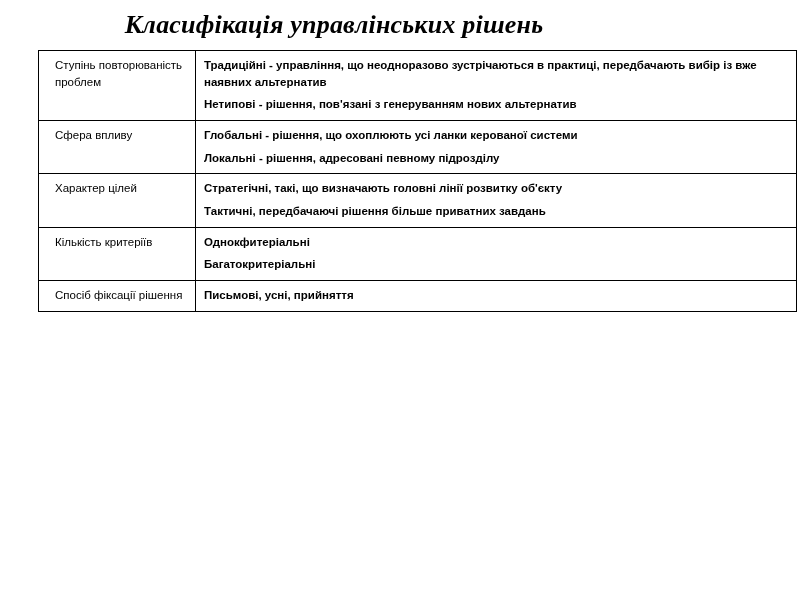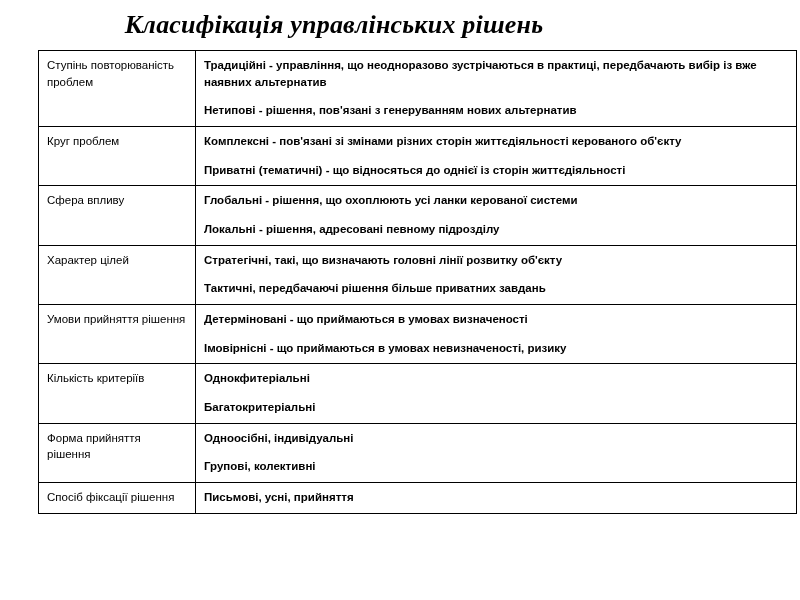--- a/index.html
+++ b/index.html
@@ -51,24 +51,25 @@
   }
   td.col-content {
     width: 584px;
   }
   .line {
     display: block;
     white-space: normal;
     font-weight: bold;
   }
   .line + .line {
-    margin-top: 12px;
+    margin-top: 6px;
   }
   .label-line {
     display: block;
+    margin-left: 8px;
   }
 </style>
 </head>
 <body>
 
 <div class="page">
 
   <div class="title">Класифікація управлінських рішень</div>
 
   <div class="table-wrap">
@@ -78,29 +79,20 @@
         <tr>
           <td class="col-label">
             <span class="label-line">Ступінь повторюваність проблем</span>
           </td>
           <td class="col-content">
             <span class="line">Традиційні - управління, що неодноразово зустрічаються в практиці, передбачають вибір із вже наявних альтернатив</span>
             <span class="line">Нетипові - рішення, пов'язані з генеруванням нових альтернатив</span>
           </td>
         </tr>
 
-        <tr>
-          <td class="col-label">
-            <span class="label-line">Круг проблем</span>
-          </td>
-          <td class="col-content">
-            <span class="line">Комплексні - пов'язані зі змінами різних сторін життєдіяльності керованого об'єкту</span>
-            <span class="line">Приватні (тематичні) - що відносяться до однієї із сторін життєдіяльності</span>
-          </td>
-        </tr>
 
         <tr>
           <td class="col-label">
             <span class="label-line">Сфера впливу</span>
           </td>
           <td class="col-content">
             <span class="line">Глобальні - рішення, що охоплюють усі ланки керованої системи</span>
             <span class="line">Локальні - рішення, адресовані певному підрозділу</span>
           </td>
         </tr>
@@ -109,51 +101,33 @@
           <td class="col-label">
             <span class="label-line">Характер цілей</span>
           </td>
           <td class="col-content">
             <span class="line">Стратегічні, такі, що визначають головні лінії розвитку об'єкту</span>
             <span class="line">Тактичні, передбачаючі рішення більше приватних завдань</span>
           </td>
         </tr>
 
 
-        <tr>
-          <td class="col-label">
-            <span class="label-line">Умови прийняття рішення</span>
-          </td>
-          <td class="col-content">
-            <span class="line">Детерміновані - що приймаються в умовах визначеності</span>
-            <span class="line">Імовірнісні - що приймаються в умовах невизначеності, ризику</span>
-          </td>
-        </tr>
 
 
         <tr>
           <td class="col-label">
             <span class="label-line">Кількість критеріїв</span>
           </td>
           <td class="col-content">
             <span class="line">Однокфитеріальні</span>
             <span class="line">Багатокритеріальні</span>
           </td>
         </tr>
 
 
-        <tr>
-          <td class="col-label">
-            <span class="label-line">Форма прийняття рішення</span>
-          </td>
-          <td class="col-content">
-            <span class="line">Одноосібні, індивідуальні</span>
-            <span class="line">Групові, колективні</span>
-          </td>
-        </tr>
 
         <tr>
           <td class="col-label">
             <span class="label-line">Спосіб фіксації рішення</span>
           </td>
           <td class="col-content">
             <span class="line">Письмові, усні, прийняття</span>
 
           </td>
         </tr>

